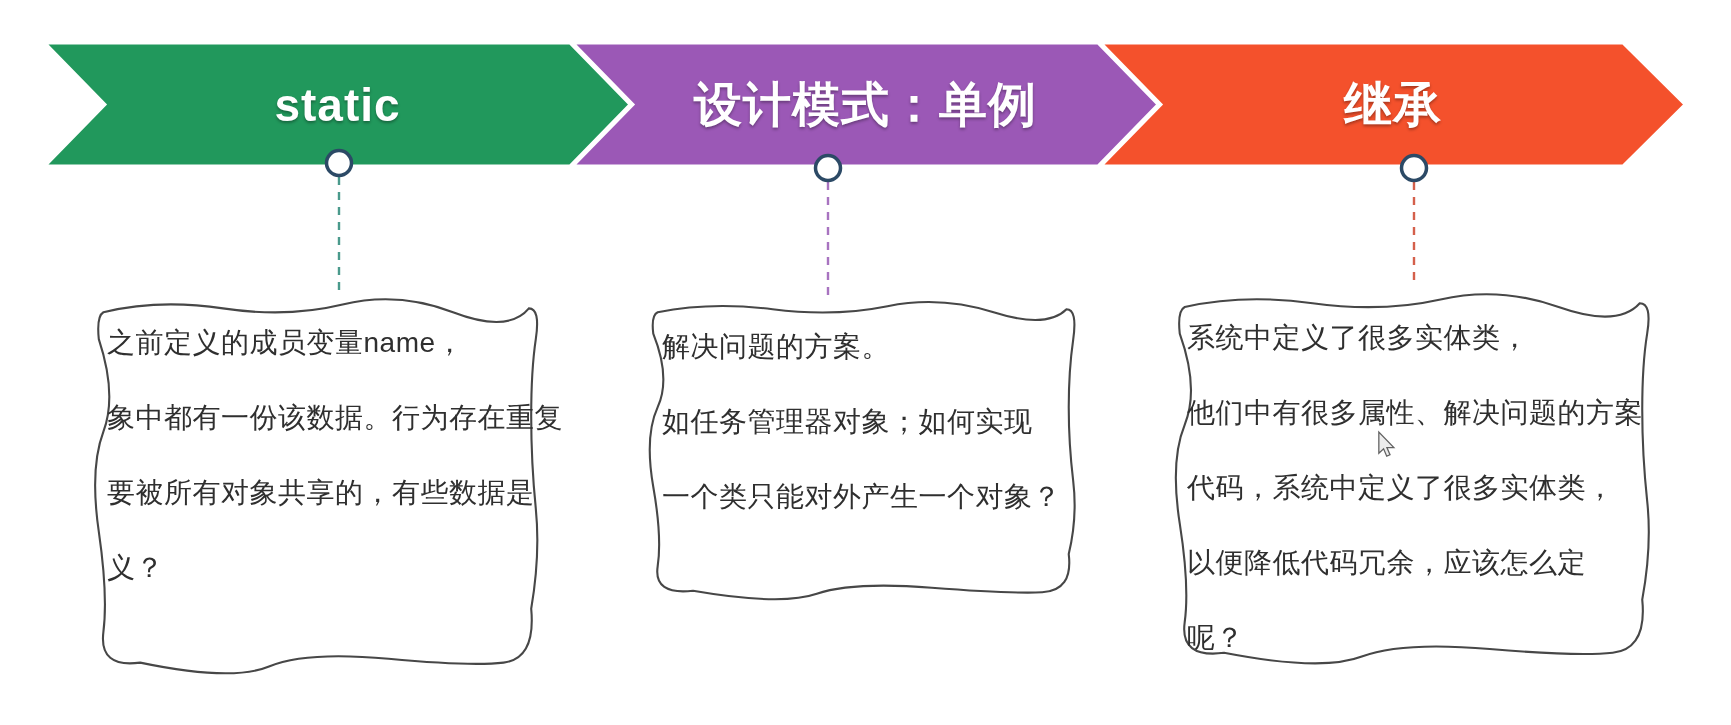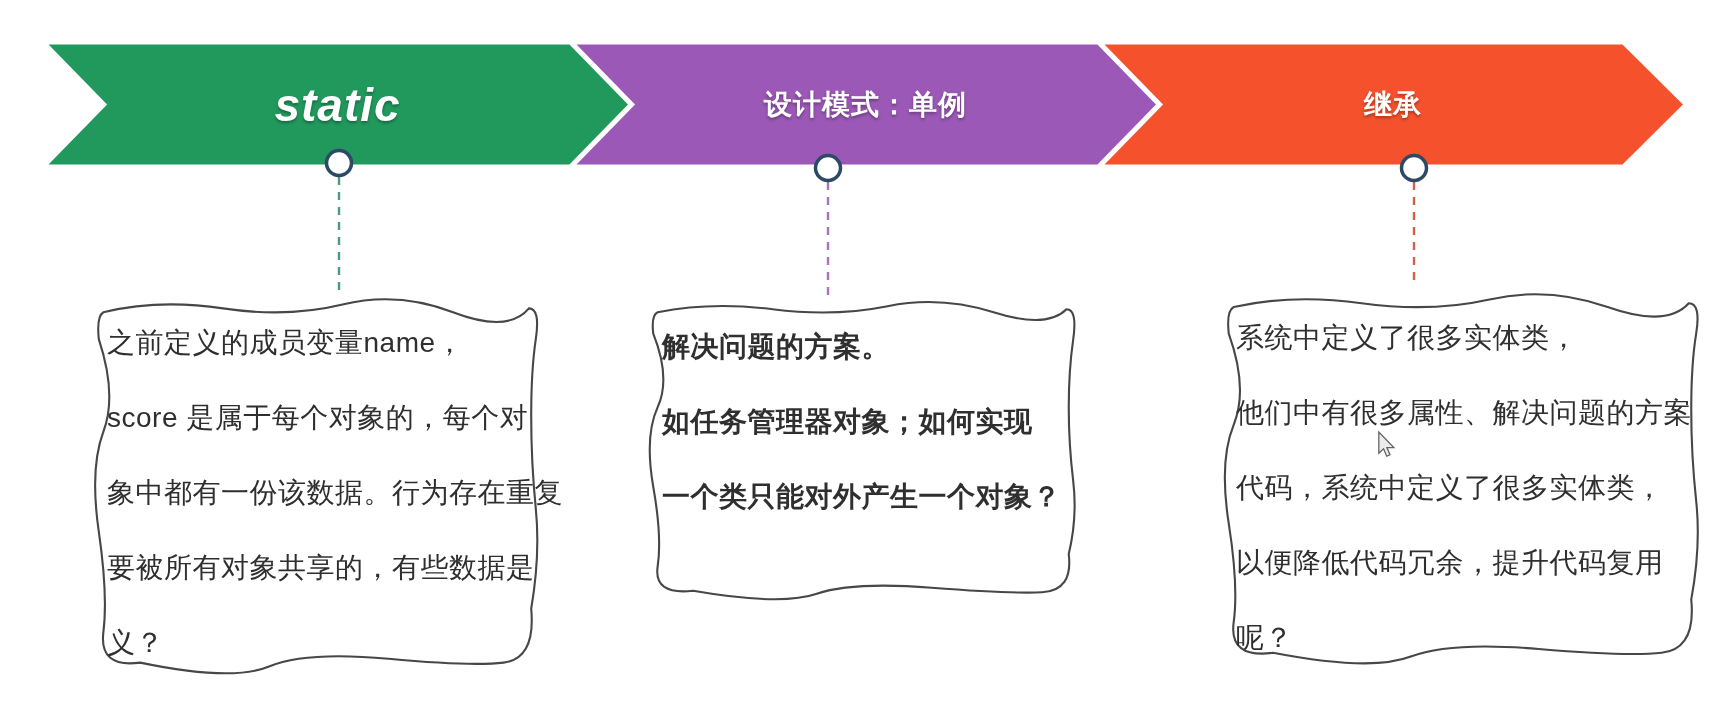--- a/index.html
+++ b/index.html
@@ -10,22 +10,22 @@
   .stage{position:absolute;inset:0;}
   svg.decor{position:absolute;left:0;top:0;width:1731px;height:725px;pointer-events:none;}
   .banner-shape{stroke:#ffffff;stroke-width:3;stroke-linejoin:miter;}
   .connector{stroke-width:2.4;stroke-dasharray:8 7;fill:none;}
   .dot{fill:#ffffff;stroke:#2c4a66;stroke-width:3.5;}
   .banner-label{
     position:absolute;height:123px;top:43px;display:flex;align-items:center;justify-content:center;
     color:#ffffff;font-weight:bold;text-shadow:0 2px 3px rgba(0,0,0,.32);
     letter-spacing:1px;white-space:nowrap;
   }
-  .banner-label.en{font-size:46px;font-style:italic;}
-  .banner-label.cjk{font-size:28px;}
+  .banner-label.en{font-size:46px;}
+  .banner-label.cjk{font-size:48px;}
   .note{position:absolute;text-align:center;}
   .note svg.sketch{position:absolute;left:0;top:0;width:100%;height:100%;}
   .sketch path{fill:#ffffff;stroke:#474747;stroke-width:2.1;vector-effect:non-scaling-stroke;stroke-linecap:round;}
   .note-text{position:absolute;left:0;top:0;right:0;bottom:0;padding:12px 22px;box-sizing:border-box;}
   .note-line{
     height:75px;display:flex;align-items:center;white-space:nowrap;
     font-size:28px;color:#2f2f2f;letter-spacing:.5px;
   }
   .cursor{position:absolute;left:1377px;top:430px;width:22px;height:30px;}
 </style>
@@ -52,47 +52,46 @@
   <div class="banner-label en" style="left:45px;width:585px;">static</div>
   <div class="banner-label cjk" style="left:573px;width:585px;">设计模式：单例</div>
   <div class="banner-label cjk" style="left:1101px;width:584px;font-family:Liberation Mono, monospace;">继承</div>
 
   <div class="note" style="left:85px;top:293px;width:460px;height:385px;">
     <svg class="sketch" viewBox="0 0 100 100" preserveAspectRatio="none">
       <path d="M4,5 Q16,1.5 30,4 T56,3 T80,5 T96.5,4 Q99,4 98,12 T97,32 T98,56 T97,82 Q98,95 91,96 T66,95 T40,97 T12,96 Q3,97.5 4,88 T3,62 T4,36 T3,12 Q2.5,6 4,5 Z"></path>
     </svg>
     <div class="note-text">
       <div class="note-line">之前定义的成员变量name，</div>
-      <div class="note-line">score 是属于每个对象的，每个对</div>
       <div class="note-line">象中都有一份该数据。行为存在重复</div>
       <div class="note-line">要被所有对象共享的，有些数据是</div>
       <div class="note-line">义？</div>
     </div>
   </div>
 
-  <div class="note" style="left:640px;top:297px;width:442px;height:306px;font-weight:bold;">
+  <div class="note" style="left:640px;top:297px;width:442px;height:306px;">
     <svg class="sketch" viewBox="0 0 100 100" preserveAspectRatio="none">
       <path d="M4,5 Q16,1.5 30,4 T56,3 T80,5 T96.5,4 Q99,4 98,14 T97,36 T98,60 T97,84 Q98,96 91,96.5 T66,95 T40,97 T12,96 Q3,97.5 4,88 T3,62 T4,36 T3,12 Q2.5,6 4,5 Z"></path>
     </svg>
     <div class="note-text">
       <div class="note-line">解决问题的方案。</div>
       <div class="note-line">如任务管理器对象；如何实现</div>
       <div class="note-line">一个类只能对外产生一个对象？</div>
     </div>
   </div>
 
-  <div class="note" style="left:1214px;top:288px;width:492px;height:380px;">
+  <div class="note" style="left:1165px;top:288px;width:492px;height:380px;">
     <svg class="sketch" viewBox="0 0 100 100" preserveAspectRatio="none">
       <path d="M4,5 Q16,1.5 30,4 T56,3 T80,5 T96.5,4 Q99,4 98,12 T97,32 T98,56 T97,82 Q98,95 91,96 T66,95 T40,97 T12,96 Q3,97.5 4,88 T3,62 T4,36 T3,12 Q2.5,6 4,5 Z"></path>
     </svg>
     <div class="note-text">
       <div class="note-line">系统中定义了很多实体类，</div>
       <div class="note-line">他们中有很多属性、解决问题的方案</div>
       <div class="note-line">代码，系统中定义了很多实体类，</div>
-      <div class="note-line">以便降低代码冗余，提升代码复用</div>
+      <div class="note-line">以便降低代码冗余，应该怎么定</div>
       <div class="note-line">呢？</div>
     </div>
   </div>
 
   <svg class="cursor" viewBox="0 0 12 15">
     <path d="M1,0.5 L1,12 L3.6,9.6 L5.3,13.6 L7.1,12.8 L5.4,8.9 L9.2,8.9 Z" fill="#ececec" stroke="#5a5a5a" stroke-width="0.7" opacity="0.95"></path>
   </svg>
 
 </div>
 

